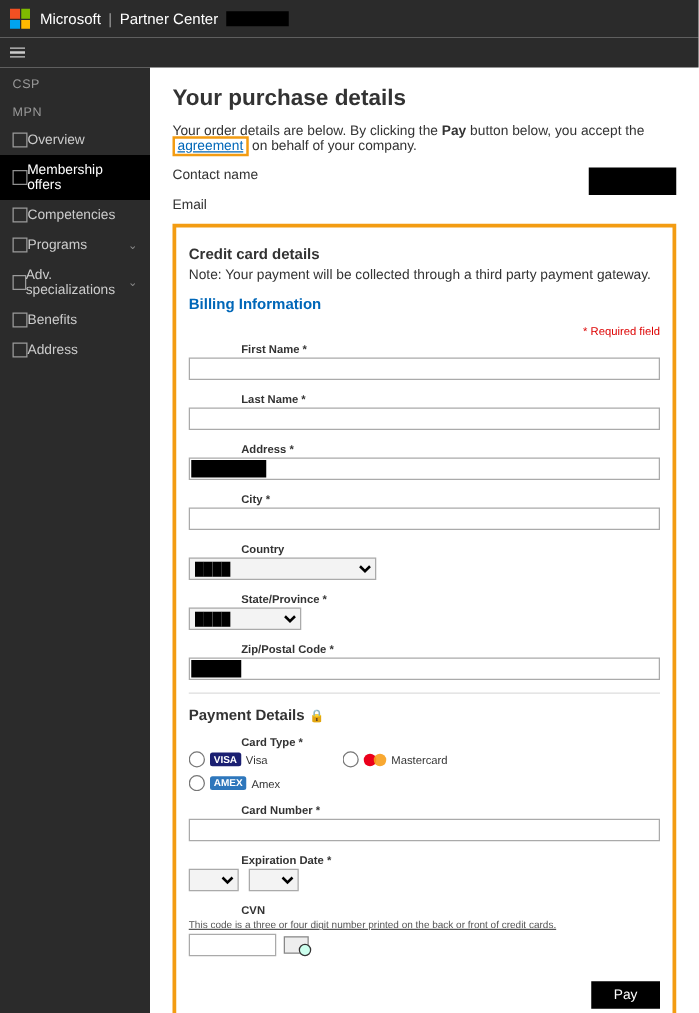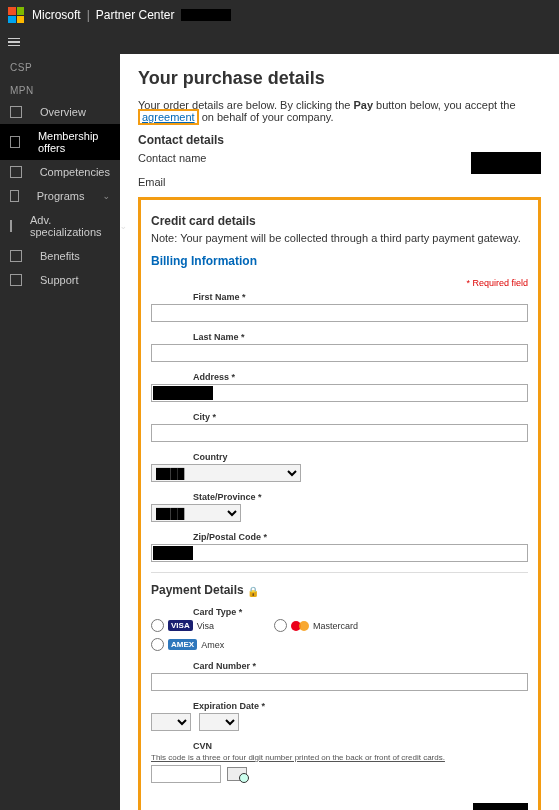--- a/index.html
+++ b/index.html
@@ -9,21 +9,21 @@
 .logo span:nth-child(1){background:#f25022;} .logo span:nth-child(2){background:#7fba00;}
 .logo span:nth-child(3){background:#00a4ef;} .logo span:nth-child(4){background:#ffb900;}
 .divider { margin: 0 6px; opacity: .5; }
 .topbar .redact { background:#000; width:50px; height:12px; margin-left:6px; }
 .menubar { background: #2b2b2b; height: 24px; display:flex; align-items:center; padding:0 8px;}
 .hamburger { display:inline-flex; flex-direction:column; gap:2px; }
 .hamburger i { width:12px; height:1.5px; background:#ccc; display:block; }
 .shell { display:flex; }
 .sidebar { width:120px; background:#2b2b2b; min-height:756px; color:#ccc; font-size:11px; }
 .side-section { padding:8px 10px 4px; font-size:10px; color:#999; letter-spacing:.5px; }
-.side-item { display:flex; align-items:center; padding:6px 10px; gap:18px; cursor:pointer; }
+.side-item { display:flex; align-items:center; padding:6px 10px; gap:0; cursor:pointer; }
 .side-item.active { background:#000000; color:#fff; }
 .side-icon { width:12px; height:12px; display:inline-block; border:1px solid #ccc; opacity:.7; }
 .chev { margin-left:auto; font-size:9px; opacity:.6; }
 .main { flex:1; padding:14px 18px 20px; }
 h1 { font-size:18px; font-weight:700; margin-bottom:10px; }
 .intro { font-size:11px; margin-bottom:10px; }
 .intro .hl { border:2px solid #f39c12; padding:0 2px; color:#0067b8; }
 .sect { font-weight:600; font-size:12px; margin:6px 0 4px; }
 .contact-row { display:flex; justify-content:space-between; font-size:11px; padding:1px 0;gap:25px;}
 .contact-row .redact { background:#000; width:70px; height:22px; }
@@ -107,31 +107,30 @@
       <span class="side-icon"></span>
       <span>Adv. specializations</span>
       <span class="chev">⌄</span>
     </div>
     <div class="side-item">
       <span class="side-icon"></span>
       <span>Benefits</span>
     </div>
     <div class="side-item">
       <span class="side-icon"></span>
-      <span>Support</span>
+      <span>Address</span>
     </div>
   </nav>
 
   <main class="main">
     <h1>Your purchase details</h1>
     <p class="intro">
       <span>Your order details are below. By clicking the </span><b>Pay</b><span> button below, you accept the </span><a href="#" class="hl">agreement</a><span> on behalf of your company.</span>
     </p>
 
-    <div class="sect">Contact details</div>
     <div class="contact-row">
       <span>Contact name</span>
       <span class="redact"></span>
     </div>
     <div class="contact-row">
       <span>Email</span>
       <span></span>
     </div>
 
     <div class="cc-wrap">

